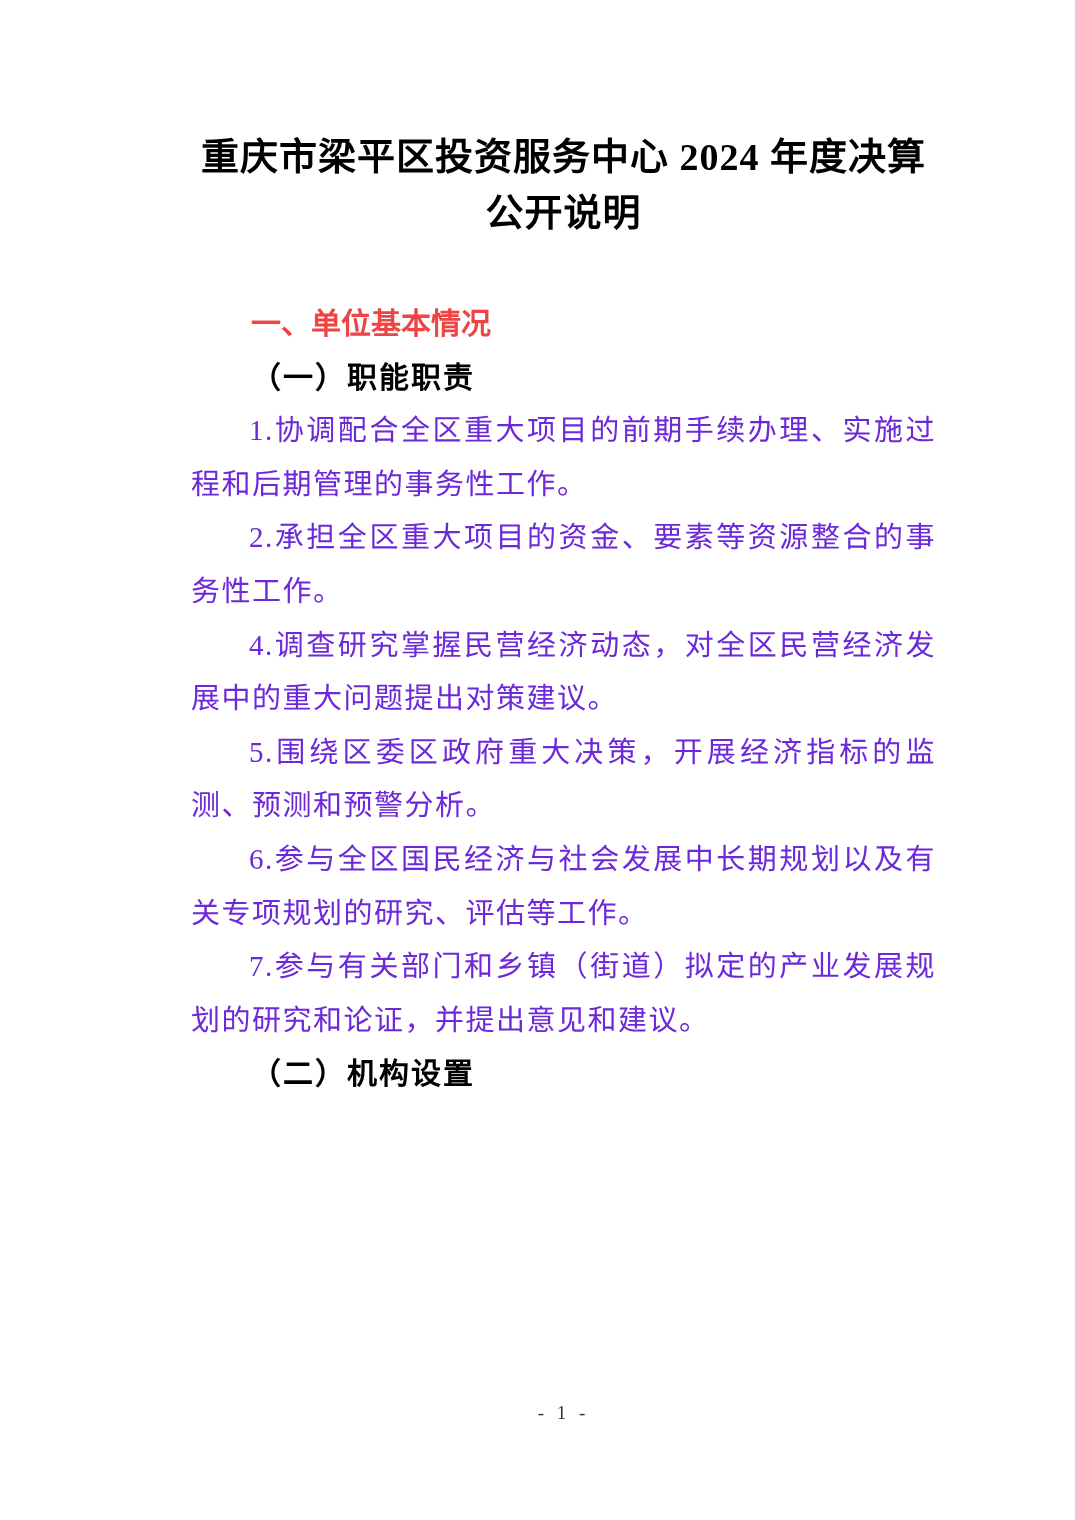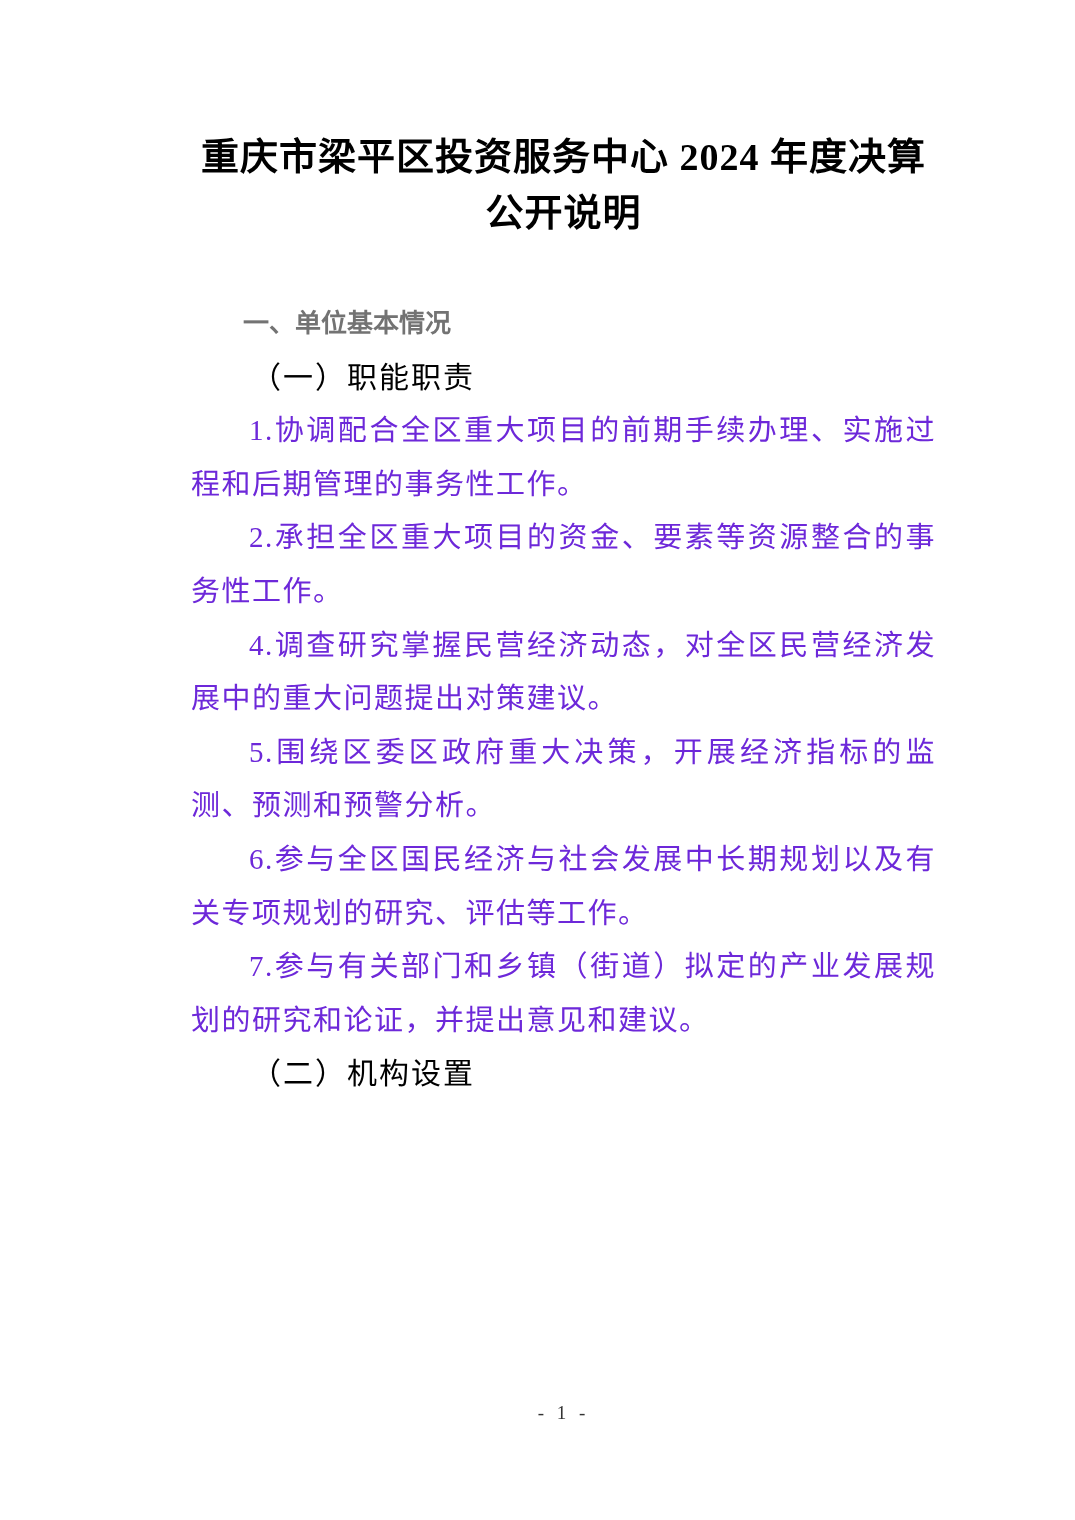--- a/index.html
+++ b/index.html
@@ -34,30 +34,30 @@
   }
   .flow {
     margin-top: 56px;
   }
   .flow > * {
     margin: 0;
     padding: 0;
   }
   .heading-1 {
     font-family: "Liberation Sans", "DejaVu Sans", sans-serif;
-    font-size: 26px;
+    font-size: 30px;
     font-weight: bold;
     line-height: 53.6px;
     text-indent: 2em;
-    color: #737373;
+    color: #ef4444;
   }
   .heading-2 {
     font-family: "Liberation Serif", "DejaVu Serif", serif;
     font-size: 30px;
-    font-weight: normal;
+    font-weight: bold;
     line-height: 53.6px;
     text-indent: 2em;
     letter-spacing: 2px;
     color: #000000;
   }
   .body-para {
     font-family: "Liberation Serif", "DejaVu Serif", serif;
     font-size: 29px;
     font-weight: normal;
     line-height: 53.6px;

